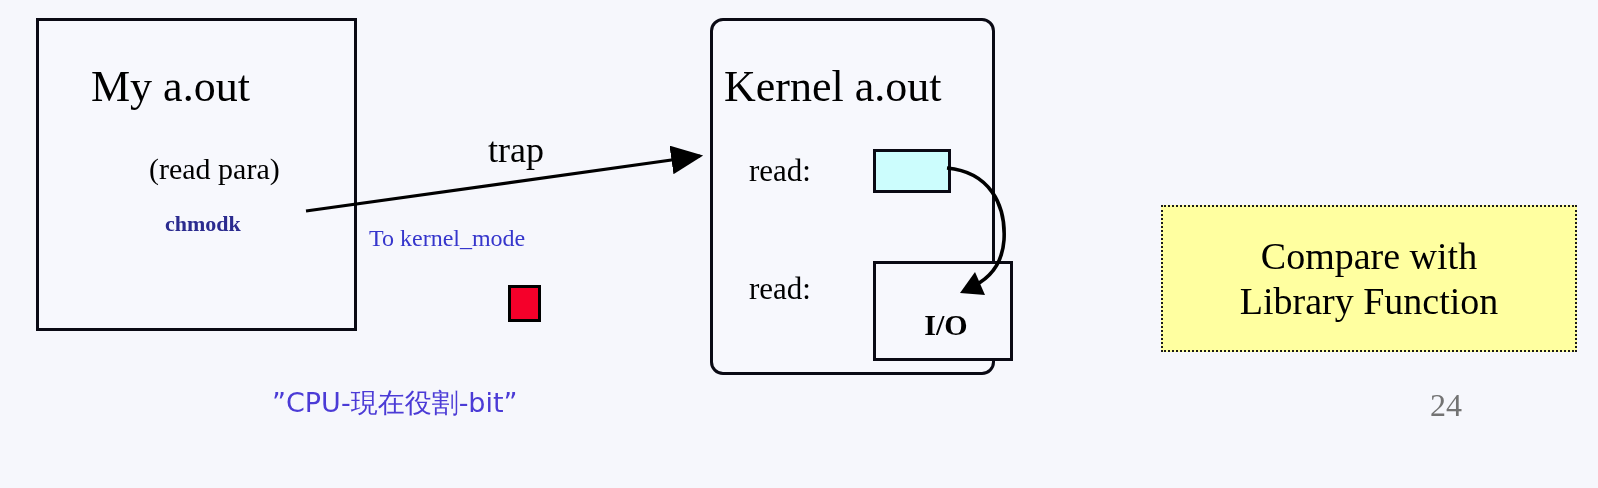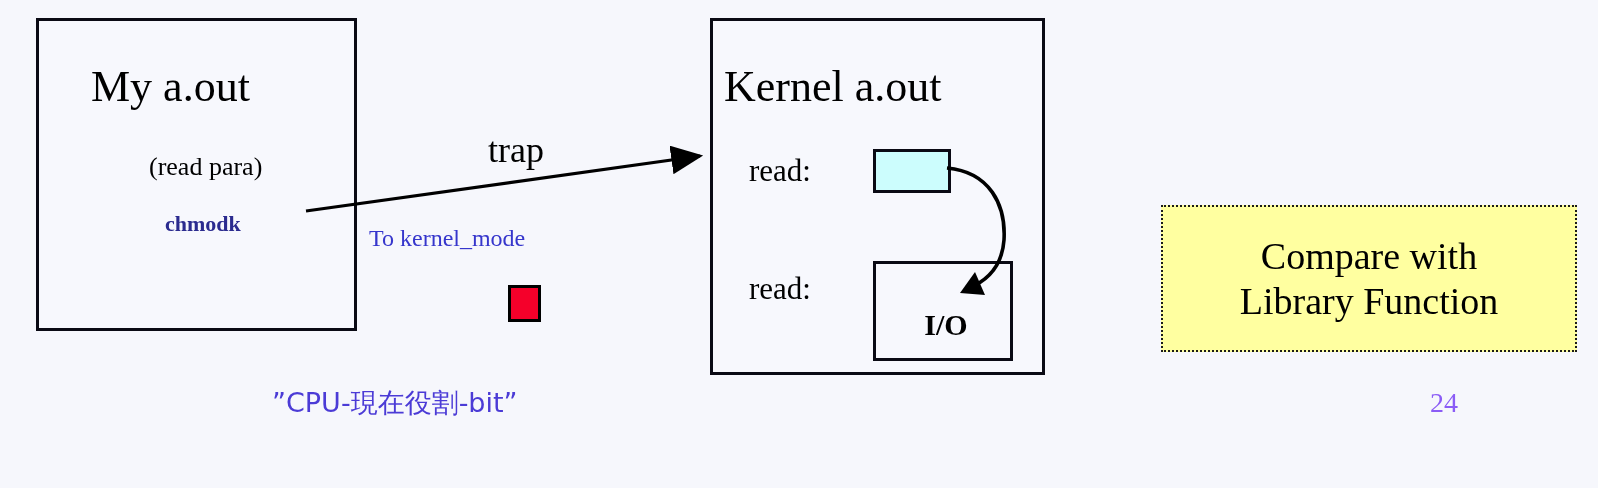--- a/index.html
+++ b/index.html
@@ -14,36 +14,36 @@
   .stage{position:absolute;left:0;top:0;width:1598px;height:488px;}
 
   
   .proc-box{
     position:absolute;
     background:#f7f8fd;
     border:3px solid #0a0a14;
     box-sizing:border-box;
   }
   #user-box{left:36px;top:18px;width:321px;height:313px;}
-  #kernel-box{left:710px;top:18px;width:335px;height:357px;}
+  #kernel-box{left:710px;top:18px;width:285px;height:357px;border-radius:13px;}
 
   
   .box-title{
     position:absolute;
     font-size:44px;
     line-height:1;
     color:#000;
     white-space:nowrap;
   }
   #user-title{left:52px;top:44px;}
   #kernel-title{left:11px;top:44px;}
 
   .sub-note{
     position:absolute;
-    font-size:26px;
+    font-size:30px;
     line-height:1;
     color:#000;
     white-space:nowrap;
   }
   #read-para{left:110px;top:133px;}
 
   .mono-call{
     position:absolute;
     font-size:22px;
     font-weight:bold;
@@ -115,21 +115,21 @@
     display:flex;flex-direction:column;
     align-items:center;justify-content:center;
     gap:2px;
   }
   #compare-callout span{
     font-size:38px;line-height:1.12;color:#000;white-space:nowrap;
   }
 
   #slide-number{
     position:absolute;left:1430px;top:389px;
-    font-size:28px;line-height:1;color:#8b5cf6;
+    font-size:32px;line-height:1;color:#737373;
   }
 
   
   #arrow-layer{position:absolute;left:0;top:0;width:1598px;height:488px;pointer-events:none;}
 </style>
 </head>
 <body>
 
 <div class="stage">
 

